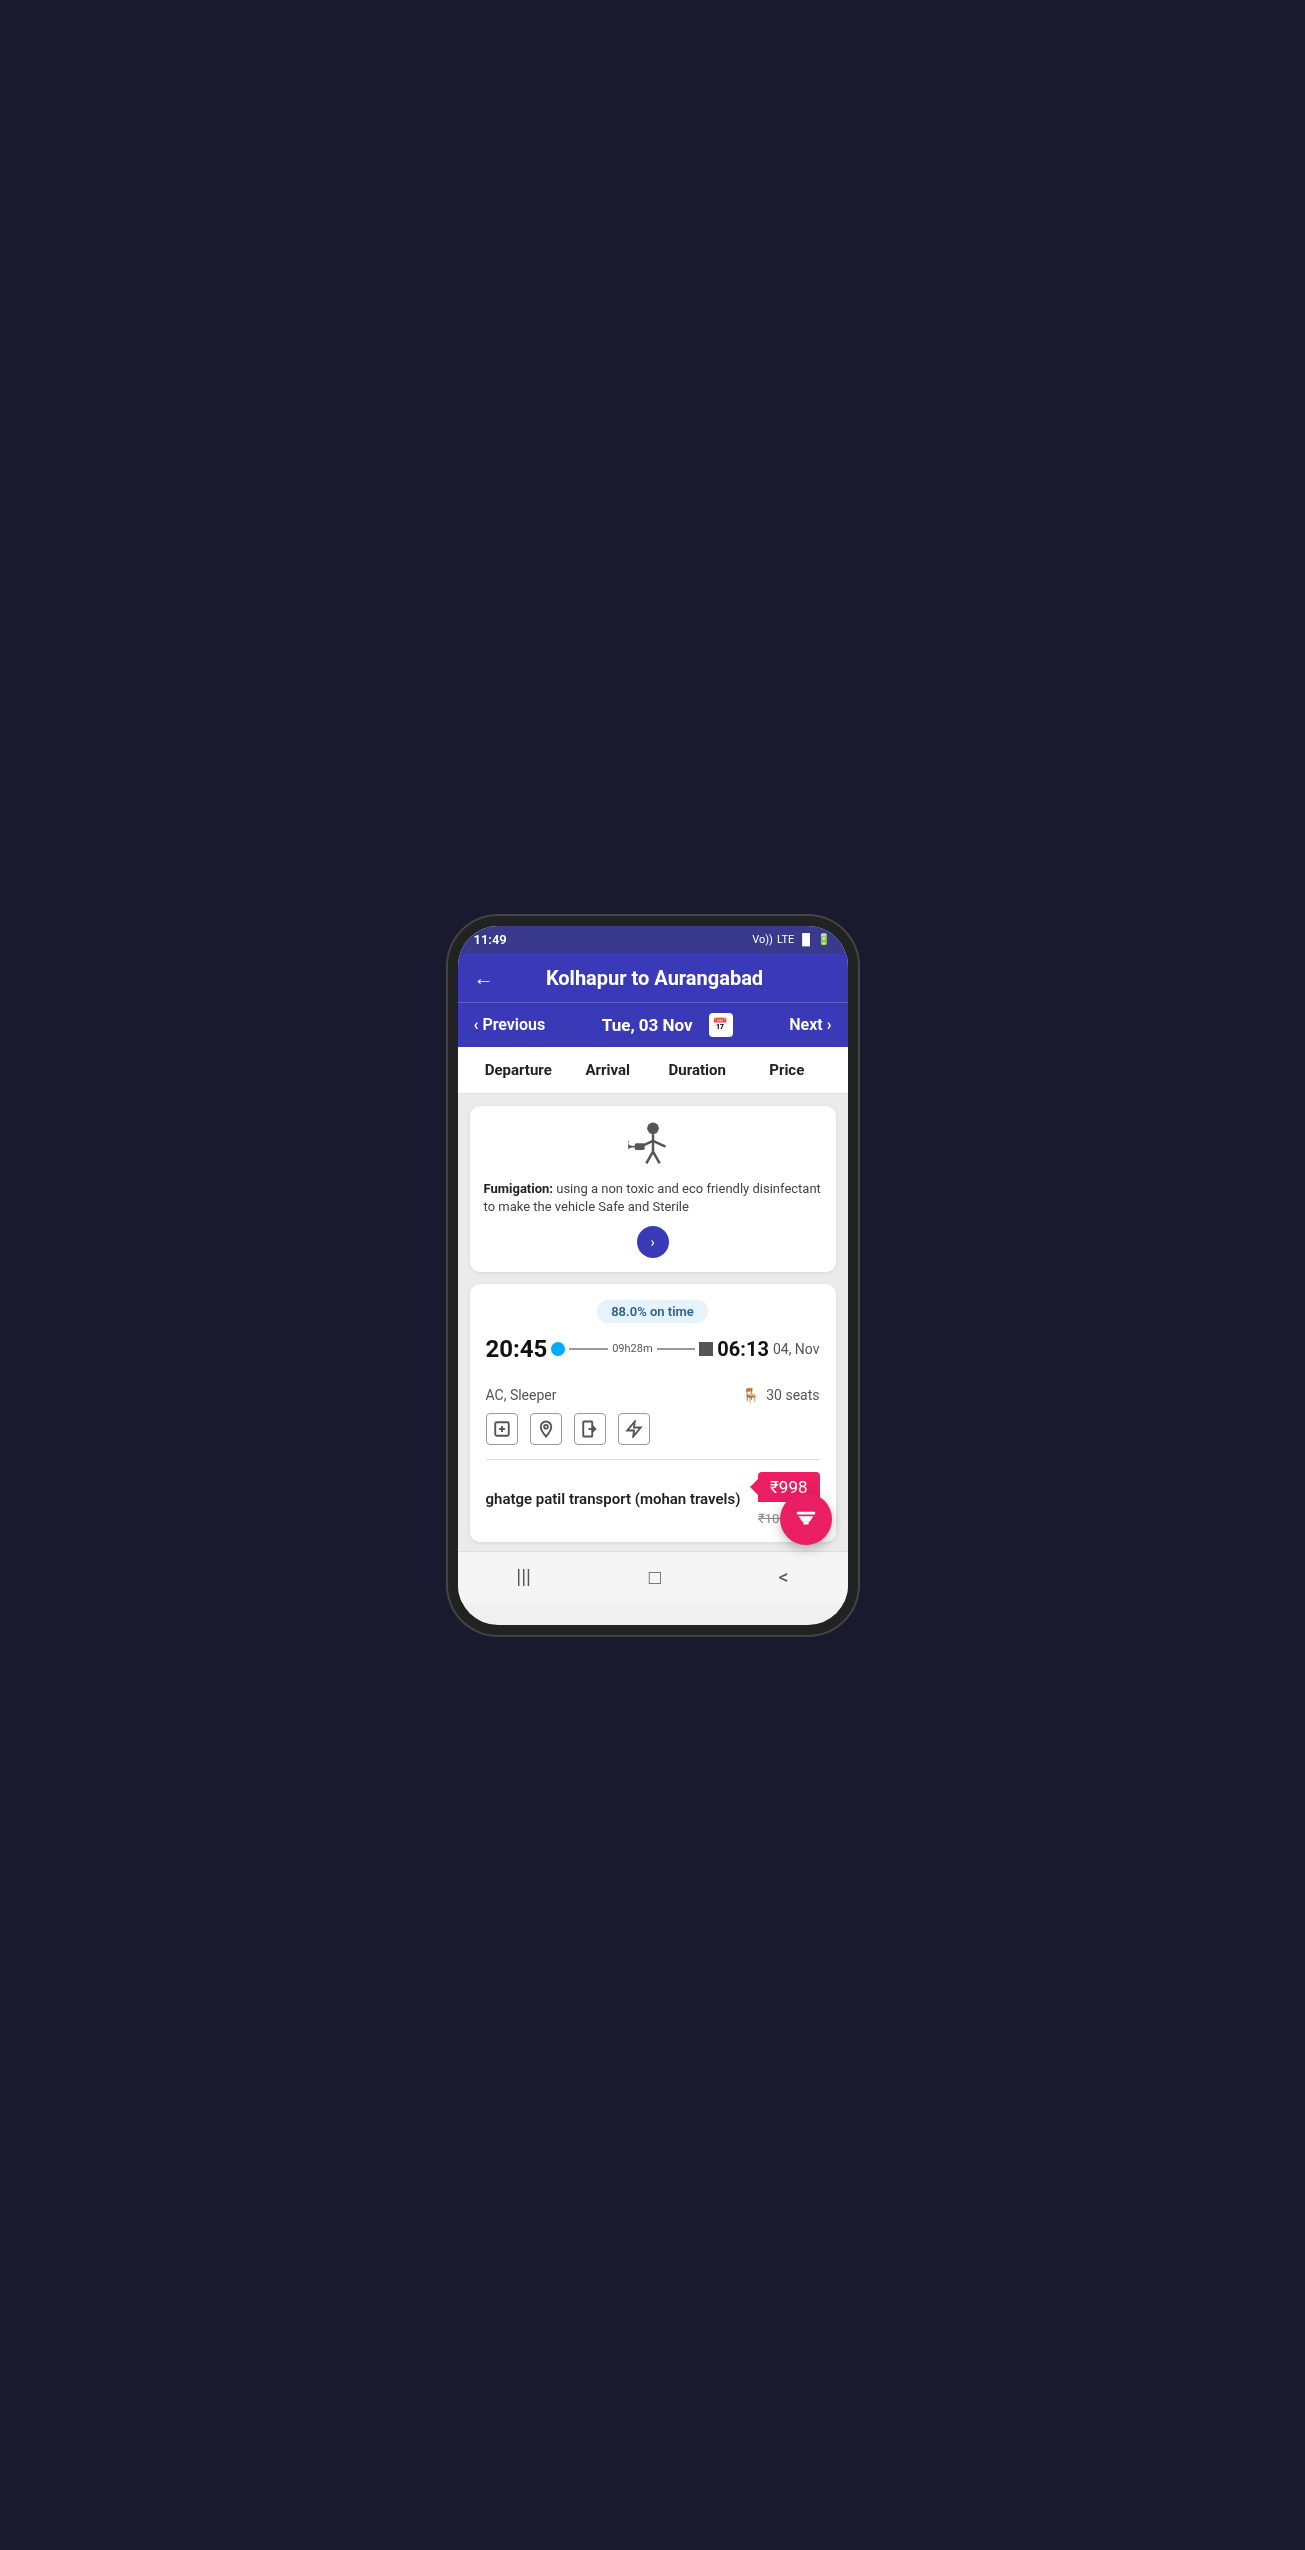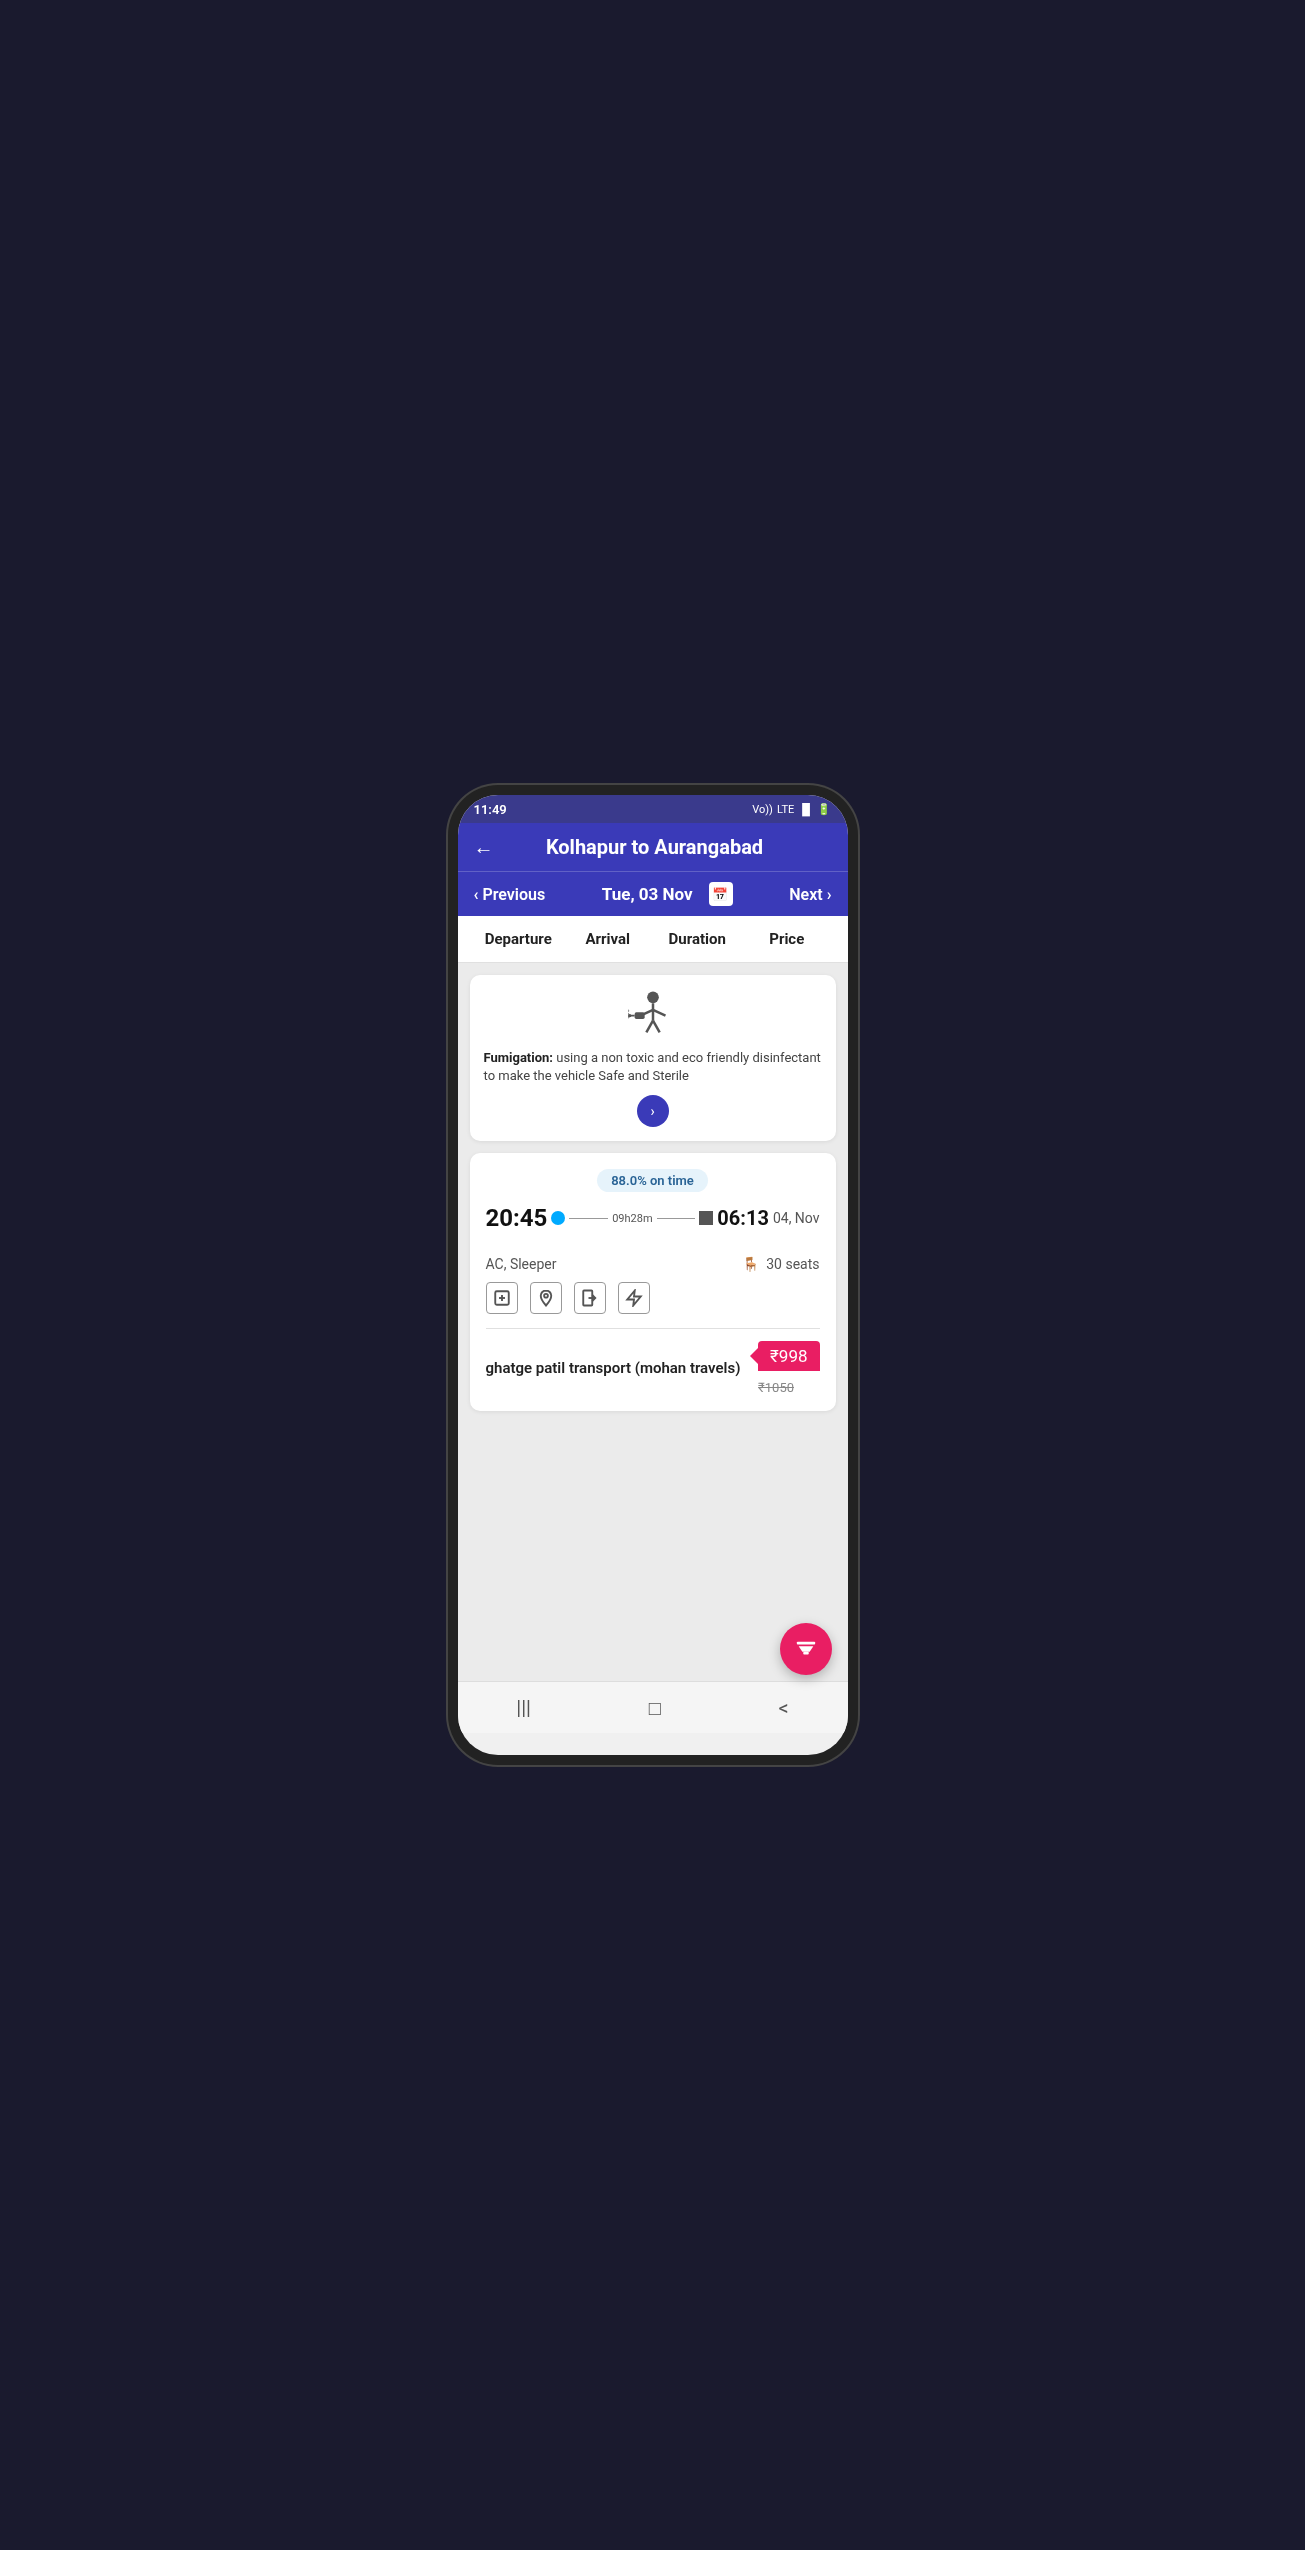--- a/index.html
+++ b/index.html
@@ -9,21 +9,21 @@
       background: #1a1a2e;
       display: flex;
       justify-content: center;
       align-items: center;
       min-height: 100vh;
       font-family: 'Roboto', Arial, sans-serif;
     }
 
     .phone-frame {
       width: 390px;
-      height: 960px;
+      height: 699px;
       background: #f0f0f0;
       border-radius: 40px;
       overflow: hidden;
       position: relative;
       box-shadow: 0 0 0 10px #222, 0 0 0 12px #444;
     }
 
     
     .status-bar {
       background: #3a3a8c;

